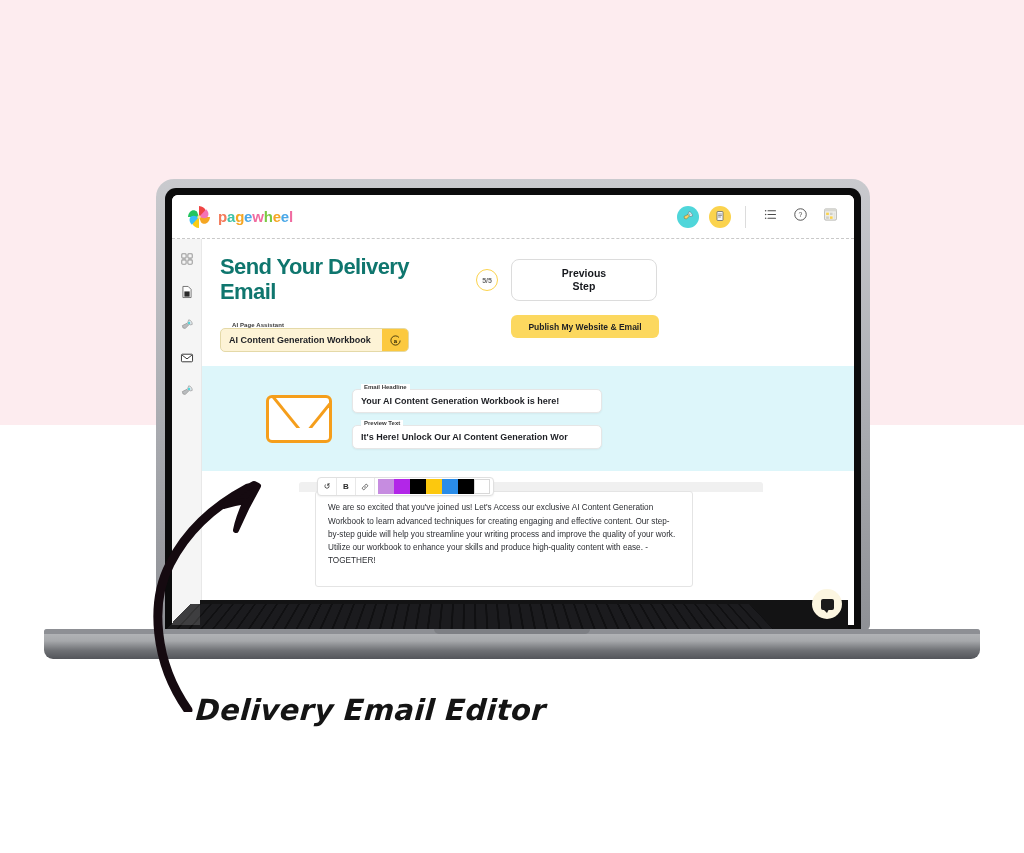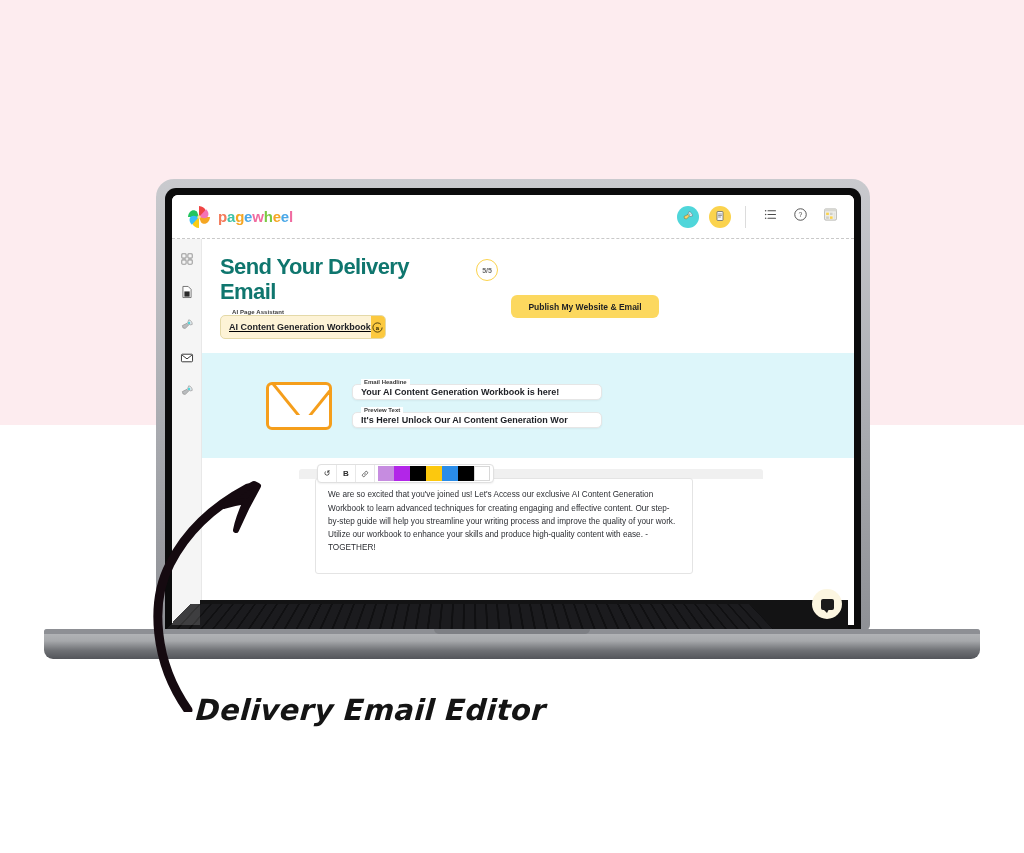--- a/index.html
+++ b/index.html
@@ -94,21 +94,21 @@
   .side-ico { width:16px; height:16px; display:flex; align-items:center; justify-content:center; }
   .content { flex:1; position:relative; background:#ffffff; }
 
   
   .hdr { display:flex; padding:16px 18px 0 18px; }
   .hdr-left { width:250px; }
   .page-title {
     font-size:22px; font-weight:800; line-height:1.12; letter-spacing:-0.6px; color:#0f766e;
     max-width:200px;
   }
-  .assistant-wrap { margin-top:11px; position:relative; width:166px;text-decoration:underline; }
+  .assistant-wrap { margin-top:24px; position:relative; width:189px; }
   .assistant-legend {
     position:absolute; left:9px; top:-6px; background:#fff; padding:0 3px;
     font-size:6px; font-weight:600; color:#3a3a3a; letter-spacing:.1px;
   }
   .assistant-field {
     display:flex; align-items:stretch; height:24px;
     border:1px solid #e4d9a8; border-radius:5px; background:#fdf3d6; overflow:hidden;
   }
   .assistant-value {
     flex:1; display:flex; align-items:center; padding-left:8px;
@@ -155,21 +155,21 @@
     border-right:3px solid #f59e1b; border-bottom:3px solid #f59e1b;
     transform: rotate(45deg) skew(6deg,6deg); transform-origin:center;
   }
   .fields { display:flex; flex-direction:column; gap:12px; }
   .field-wrap { position:relative; width:250px; }
   .field-legend {
     position:absolute; left:9px; top:-5px; background:#fff; padding:0 3px;
     font-size:6px; font-weight:600; color:#3a3a3a;
   }
   .field-box {
-    height:16px; background:#fff; border-radius:5px; border:1px solid #e6e6e6;
+    height:24px; background:#fff; border-radius:5px; border:1px solid #e6e6e6;
     display:flex; align-items:center; padding-left:8px;
     font-size:9px; font-weight:700; color:#1d1f24; white-space:nowrap; overflow:hidden;
     box-shadow:0 1px 2px rgba(0,0,0,.05);
   }
 
   
   .editor-area { position:relative; margin-top:6px; }
   .editor-toolbar {
     position:absolute; left:115px; top:0; display:flex; align-items:center;
     height:19px; background:#fff; border:1px solid #e0e0e0; border-radius:4px; overflow:hidden;
@@ -376,20 +376,26 @@
                         <text x="12" y="16" font-size="11" font-family="Liberation Sans, sans-serif" text-anchor="middle" fill="#2a2206">a</text>
                       </svg>
                     </div>
                   </div>
                 </div>
               </div>
 
               <div class="hdr-right">
                 <div class="row-step">
                   <div class="step-badge">5/5</div>
+                  <div class="btn-prev">
+                    <div>
+                      <div>Previous</div>
+                      <div>Step</div>
+                    </div>
+                  </div>
                 </div>
                 <div class="btn-publish">Publish My Website &amp; Email</div>
               </div>
             </div>
 
             <div class="email-band">
               <div class="envelope">
                 <div class="env-body"></div>
                 <div class="env-flap"></div>
               </div>

